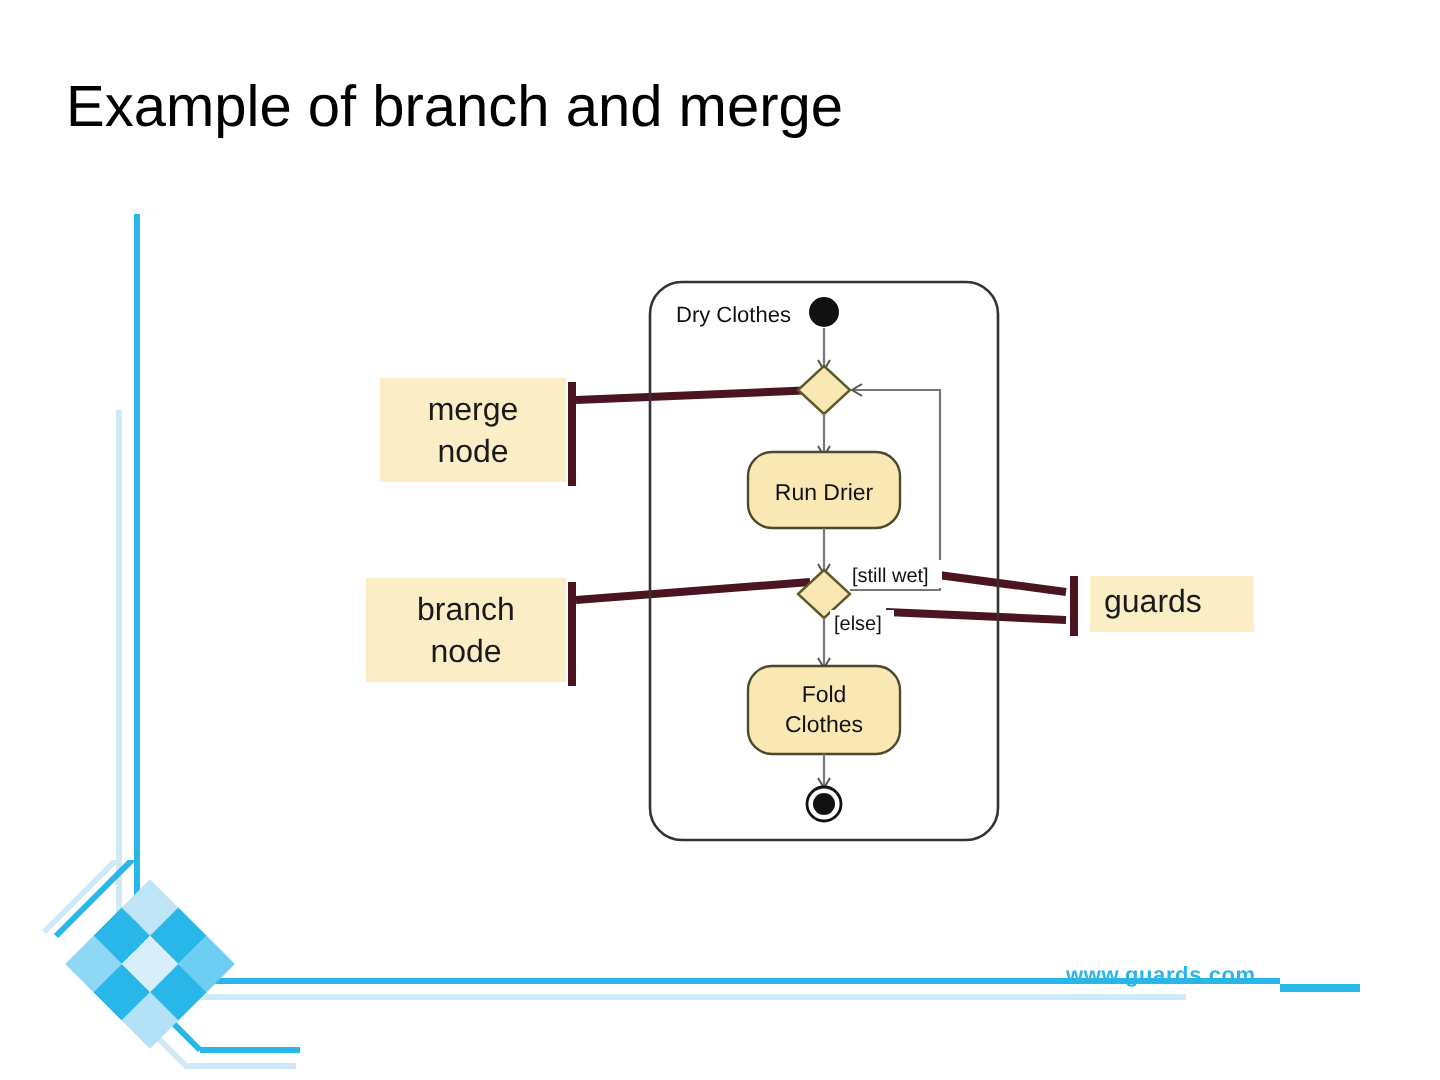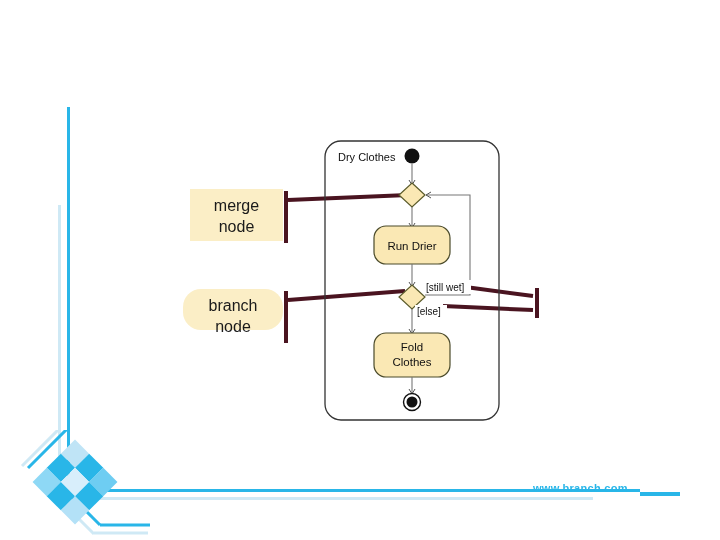--- a/index.html
+++ b/index.html
@@ -103,22 +103,21 @@
   #callout-merge {
     left: 190px;
     top: 189px;
     width: 93px;
     height: 52px;
   }
   #callout-branch {
     left: 183px;
     top: 289px;
     width: 100px;
-    height: 41px;
-    border-radius: 18px;
+    height: 52px;
   }
   #callout-guards {
     left: 545px;
     top: 288px;
     width: 82px;
     height: 28px;
     text-align: left;
     padding: 3px 7px;
   }
 
@@ -148,20 +147,21 @@
     top: 138px;
     width: 180px;
     height: 285px;
   }
 </style>
 </head>
 <body>
 
 <div id="slide">
 
+  <div id="slide-title">Example of branch and merge</div>
 
   <div class="deco-vline-main"></div>
   <div class="deco-vline-pale"></div>
   <div class="deco-hline-main"></div>
   <div class="deco-hline-pale"></div>
 
   <svg class="deco-corner-svg" viewBox="0 0 150 110">
 
     <path d="M 48 -2 L 8 38" stroke="#29b6e8" stroke-width="3" fill="none"></path>
     <path d="M 40 -2 L 2 36" stroke="#cfe9f5" stroke-width="3" fill="none"></path>
@@ -177,37 +177,38 @@
       <rect x="-30" y="-10" width="20" height="20" fill="#29b6e8"></rect>
       <rect x="-10" y="-10" width="20" height="20" fill="#d8eefb"></rect>
       <rect x="10" y="-10" width="20" height="20" fill="#29b6e8"></rect>
       <rect x="-30" y="10" width="20" height="20" fill="#8ed8f5"></rect>
       <rect x="-10" y="10" width="20" height="20" fill="#29b6e8"></rect>
       <rect x="10" y="10" width="20" height="20" fill="#b3e1f7"></rect>
     </g>
   </svg>
 
   <div class="footer-rule"></div>
-  <div id="footer-url">www.branch.com</div>
+  <div id="footer-url">www.guards.com</div>
 
   <svg class="leader-svg" viewBox="0 0 720 540">
     <path d="M 288 200 L 408 195" stroke="#4a1420" stroke-width="4" fill="none"></path>
     <path d="M 288 300 L 405 291" stroke="#4a1420" stroke-width="4" fill="none"></path>
     <path d="M 533 296 L 458 286" stroke="#4a1420" stroke-width="4" fill="none"></path>
     <path d="M 533 310 L 443 306" stroke="#4a1420" stroke-width="4" fill="none"></path>
   </svg>
 
   <div class="callout" id="callout-merge">merge
 node</div>
   <div class="leader-bar" id="bar-merge"></div>
 
   <div class="callout" id="callout-branch">branch
 node</div>
   <div class="leader-bar" id="bar-branch"></div>
 
+  <div class="callout" id="callout-guards">guards</div>
   <div class="leader-bar" id="bar-guards"></div>
 
   <svg id="diagram-svg" viewBox="0 0 180 285">
     <defs>
       <marker id="openarrow" markerWidth="10" markerHeight="10" refX="6" refY="4" orient="auto" markerUnits="userSpaceOnUse">
         <path d="M 1 1 L 6 4 L 1 7" stroke="#555555" stroke-width="1" fill="none"></path>
       </marker>
       <marker id="openarrow-left" markerWidth="10" markerHeight="10" refX="6" refY="4" orient="auto" markerUnits="userSpaceOnUse">
         <path d="M 1 1 L 6 4 L 1 7" stroke="#555555" stroke-width="1" fill="none"></path>
       </marker>

